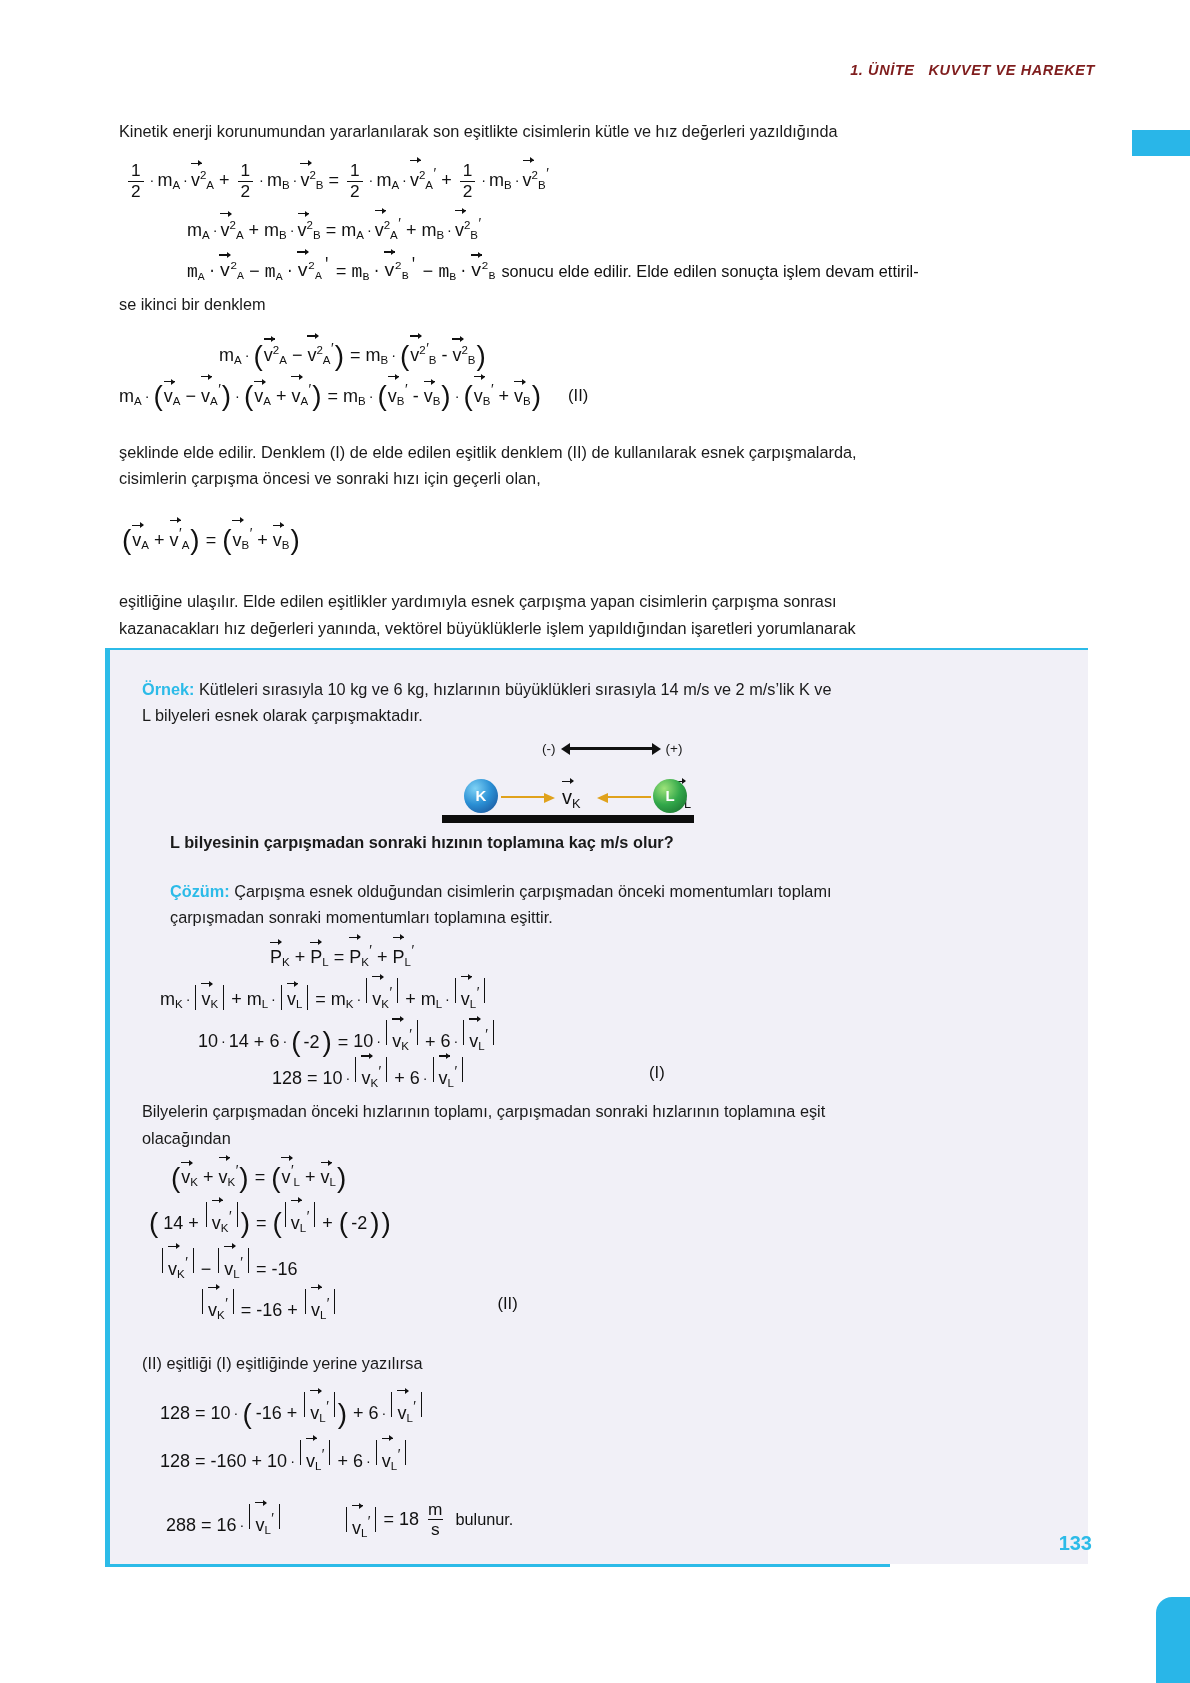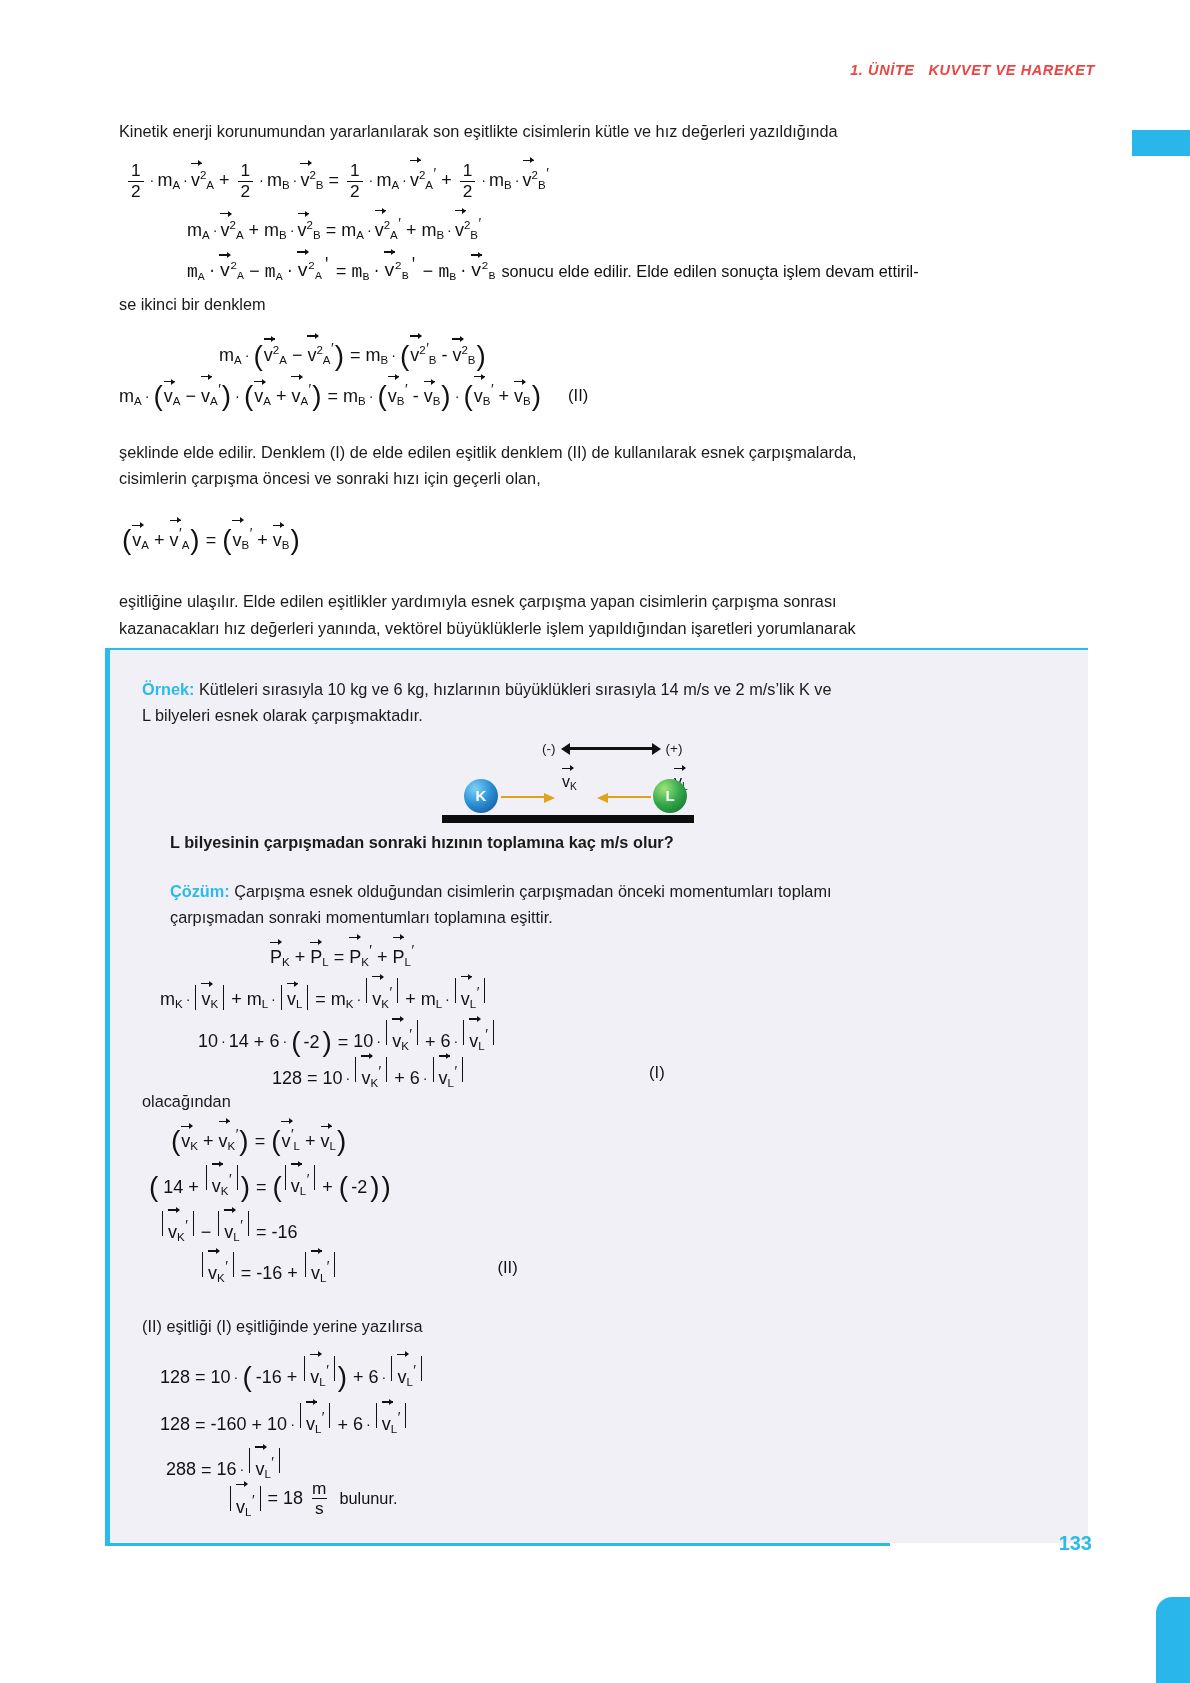--- a/index.html
+++ b/index.html
@@ -18,21 +18,21 @@
 
   
   .unit-header {
     position: absolute;
     top: 62px;
     right: 95px;
     font-style: italic;
     font-weight: bold;
     font-size: 14.5px;
     letter-spacing: 0.6px;
-    color: #ef4444;
+    color: #7f1d1d;
     white-space: pre;
   }
   .corner-tab {
     position: absolute;
     top: 130px;
     right: 0px;
     width: 58px;
     height: 26px;
     background: #29b6e8;
   }
@@ -255,22 +255,22 @@
   }
   .v-arrow.right { left: 359px; width: 54px; }
   .v-arrow.right .bar { left: 0; right: 10px; }
   .v-arrow.right .head { right: 0; border-left: 11px solid #e0a21c; }
   .v-arrow.left { left: 455px; width: 54px; }
   .v-arrow.left .bar { left: 10px; right: 0; }
   .v-arrow.left .head { left: 0; border-right: 11px solid #e0a21c; }
 
   .v-label {
     position: absolute;
-    top: 37px;
-    font-size: 16px;
+    top: 50px;
+    font-size: 20px;
   }
   .v-label.k { left: 420px; }
   .v-label.l { left: 532px; }
 
   
   .page-number {
     position: absolute;
     right: 98px;
     bottom: 128px;
     color: #2cbbe8;
@@ -401,20 +401,21 @@
     <span>10</span><span class="dot">·</span><span>14</span><span class="op">+</span><span>6</span><span class="dot">·</span><span class="bigpar">(</span><span style="padding:0 2px;">-2</span><span class="bigpar">)</span><span class="op">=</span><span>10</span><span class="dot">·</span><span class="abs"><span class="vec"><span class="arw"></span><span>v</span><sub class="s">K</sub><span class="prime">′</span></span></span><span class="op">+</span><span>6</span><span class="dot">·</span><span class="abs"><span class="vec"><span class="arw"></span><span>v</span><sub class="s">L</sub><span class="prime">′</span></span></span>
   </div>
 
   <div class="math eq-line" style="margin-top:1px; padding-left:130px; display:flex; align-items:center;gap:44px;">
     <span style="white-space:nowrap;">
       <span>128</span><span class="op">=</span><span>10</span><span class="dot">·</span><span class="abs"><span class="vec"><span class="arw"></span><span>v</span><sub class="s">K</sub><span class="prime">′</span></span></span><span class="op">+</span><span>6</span><span class="dot">·</span><span class="abs"><span class="vec"><span class="arw"></span><span>v</span><sub class="s">L</sub><span class="prime">′</span></span></span>
     </span>
     <span class="tag" style="padding-left:140px;">(I)</span>
   </div>
 
+  <p class="body-text" style="margin:10px 0 0 0;">Bilyelerin çarpışmadan önceki hızlarının toplamı, çarpışmadan sonraki hızlarının toplamına eşit</p>
   <p class="body-text" style="margin:0;">olacağından</p>
 
   <div class="math eq-line" style="margin-top:10px; padding-left:28px;">
     <span class="bigpar">(</span><span class="vec"><span class="arw"></span><span>v</span><sub class="s">K</sub></span><span class="op">+</span><span class="vec"><span class="arw"></span><span>v</span><sub class="s">K</sub><span class="prime">′</span></span><span class="bigpar">)</span><span class="op">=</span><span class="bigpar">(</span><span class="vec"><span class="arw"></span><span>v</span><span class="prime">′</span><sub class="s">L</sub></span><span class="op">+</span><span class="vec"><span class="arw"></span><span>v</span><sub class="s">L</sub></span><span class="bigpar">)</span>
   </div>
 
   <div class="math eq-line" style="margin-top:10px; padding-left:6px;">
     <span class="bigpar">(</span><span style="padding-left:4px;">14</span><span class="op">+</span><span class="abs"><span class="vec"><span class="arw"></span><span>v</span><sub class="s">K</sub><span class="prime">′</span></span></span><span class="bigpar">)</span><span class="op">=</span><span class="bigpar">(</span><span class="abs"><span class="vec"><span class="arw"></span><span>v</span><sub class="s">L</sub><span class="prime">′</span></span></span><span class="op">+</span><span class="bigpar">(</span><span style="padding:0 2px;">-2</span><span class="bigpar">)</span><span class="bigpar">)</span>
   </div>
 
@@ -432,21 +433,21 @@
   <p class="body-text" style="margin:30px 0 0 0;">(II) eşitliği (I) eşitliğinde yerine yazılırsa</p>
 
   <div class="math eq-line" style="margin-top:16px; padding-left:18px;">
     <span>128</span><span class="op">=</span><span>10</span><span class="dot">·</span><span class="bigpar">(</span><span style="padding-left:3px;">-16</span><span class="op">+</span><span class="abs"><span class="vec"><span class="arw"></span><span>v</span><sub class="s">L</sub><span class="prime">′</span></span></span><span class="bigpar">)</span><span class="op">+</span><span>6</span><span class="dot">·</span><span class="abs"><span class="vec"><span class="arw"></span><span>v</span><sub class="s">L</sub><span class="prime">′</span></span></span>
   </div>
 
   <div class="math eq-line" style="margin-top:12px; padding-left:18px;">
     <span>128</span><span class="op">=</span><span>-160</span><span class="op">+</span><span>10</span><span class="dot">·</span><span class="abs"><span class="vec"><span class="arw"></span><span>v</span><sub class="s">L</sub><span class="prime">′</span></span></span><span class="op">+</span><span>6</span><span class="dot">·</span><span class="abs"><span class="vec"><span class="arw"></span><span>v</span><sub class="s">L</sub><span class="prime">′</span></span></span>
   </div>
 
-  <div class="math eq-line" style="margin-top:14px; padding-left:24px; display:flex; flex-direction:column;">
+  <div class="math eq-line" style="margin-top:30px; padding-left:24px; display:flex; align-items:center;">
     <span style="white-space:nowrap;">
       <span>288</span><span class="op">=</span><span>16</span><span class="dot">·</span><span class="abs"><span class="vec"><span class="arw"></span><span>v</span><sub class="s">L</sub><span class="prime">′</span></span></span>
     </span>
     <span style="white-space:nowrap; padding-left:62px; display:flex; align-items:center;">
       <span class="abs"><span class="vec"><span class="arw"></span><span>v</span><sub class="s">L</sub><span class="prime">′</span></span></span>
         <span class="op">=</span>
         <span>18</span>
         <span class="frac" style="margin-left:6px;">
           <span class="num">m</span>
           <span class="den">s</span>

